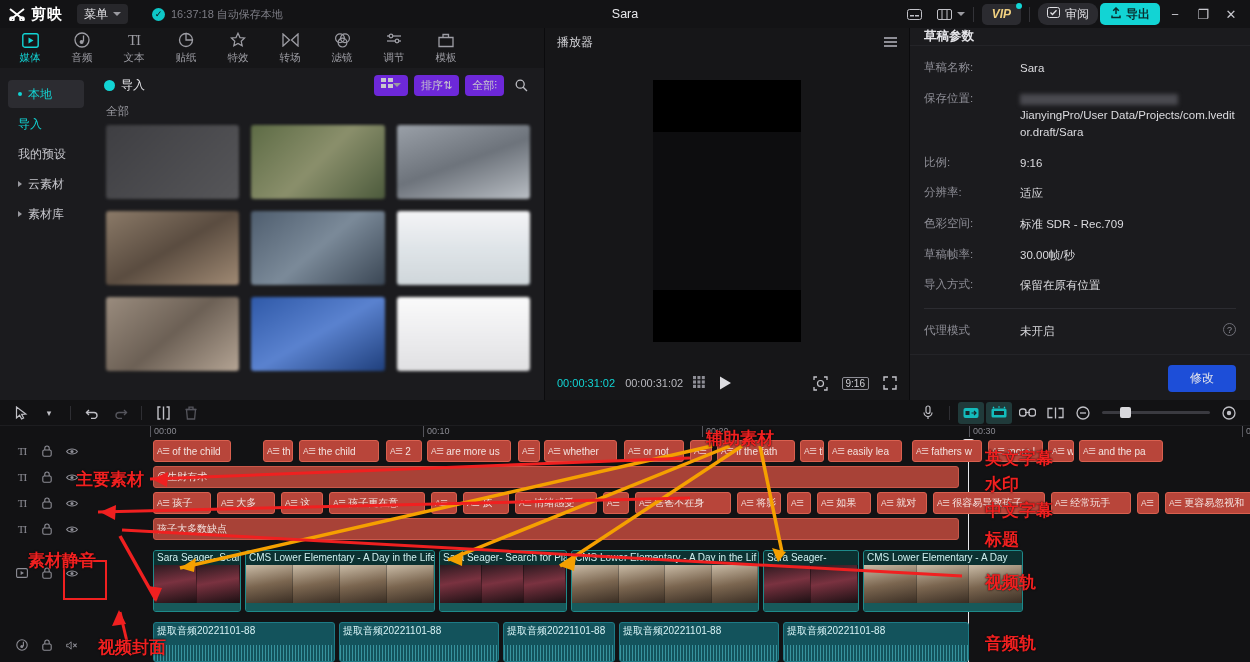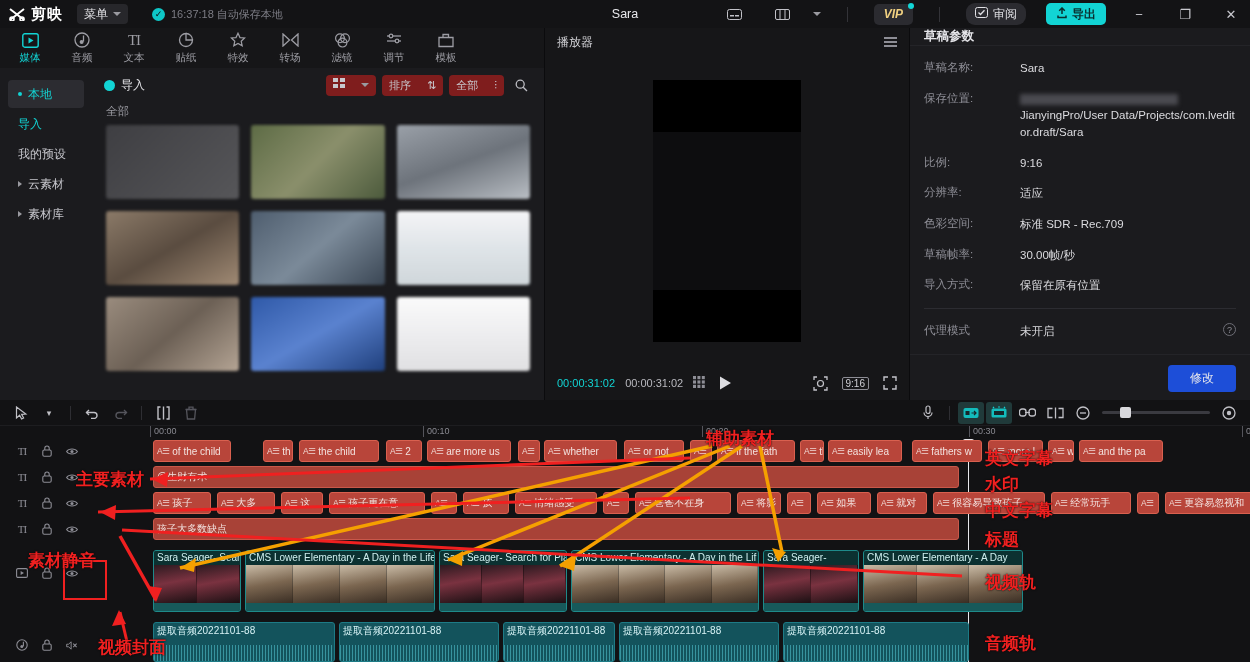--- a/index.html
+++ b/index.html
@@ -31,21 +31,21 @@
   .autosave { margin-left: 24px; display: flex; align-items: center; gap: 6px; font-size: 11px; color: #7c7c84; }
   .check-circle {
     width: 13px; height: 13px; border-radius: 50%; background: #0ec7c7;
     display: flex; align-items: center; justify-content: center;
     color: #0b0b0d; font-size: 9px; line-height: 1;
   }
   #proj-title {
     position: absolute; left: 0; right: 0; text-align: center;
     font-size: 12.5px; color: #e8e8ec; pointer-events: none;
   }
-  .tb-right { margin-left: auto; display: flex; align-items: center; gap: 20px; z-index: 2; text-align: center;}
+  .tb-right { margin-left: auto; display: flex; align-items: center; gap: 2px; z-index: 2; text-align: center;}
   .tb-icon {
     width: 28px; height: 22px; display: flex; align-items: center; justify-content: center;
     color: #c2c2c8; border-radius: 3px;
   }
   .tb-sep { width:1px; height:15px; background:#333338; margin:0 6px; }
   .vip-badge {
     background: #2b2b30; border-radius: 5px; height: 21px; padding: 0 10px;
     display:flex; align-items:center; position:relative;
     color:#f0d080; font-weight:bold; font-style:italic; font-size:12px;
   }
@@ -82,21 +82,21 @@
   .cat.sel { background:#2c2c31; color:#12d4d4; }
   .cat.teal { color:#12d4d4; }
   .cat .bullet { width:4px;height:4px;border-radius:50%;background:#12d4d4;margin-right:6px;}
   .cat .tri { width:0;height:0;border-top:3.5px solid transparent;border-bottom:3.5px solid transparent;border-left:4px solid #9a9aa0;margin-right:6px;}
 
   #media-panel { flex:1; background:#1b1b1e; display:flex; flex-direction:column; min-width:0;}
   #media-head { height:34px; display:flex; align-items:center; padding:0 12px 0 6px; gap:6px;}
   .import-btn { display:flex; align-items:center; gap:6px; font-size:12px; color:#e4e4e8; padding:3px 6px;}
   .teal-dot { width:11px;height:11px;border-radius:50%;background:#12d4d4;}
   .mh-spacer { flex:1; }
-  .pill { background:#7f1d1d; border-radius:4px; height:21px; padding:0 7px; display:flex; align-items:center; gap:16px; font-size:11px; color:#c8c8ce;}
+  .pill { background:#6d28d9; border-radius:4px; height:21px; padding:0 7px; display:flex; align-items:center; gap:0; font-size:11px; color:#c8c8ce;}
   .mh-icon { width:22px;height:21px;display:flex;align-items:center;justify-content:center;color:#bdbdc3;font-size:12px;}
   #media-sub { padding: 2px 0 4px 14px; font-size:11.5px; color:#9b9ba2;}
   #grid { display:grid; grid-template-columns: repeat(3, 1fr); gap:12px; padding: 2px 14px 10px 14px; overflow:hidden;}
   .thumb { height:74px; border-radius:3px; position:relative; overflow:hidden; background:#2a2a2e;}
 
   
   #player-col { width: 365px; background:#161618; display:flex; flex-direction:column; border-right:1px solid #0b0b0d;}
   #player-head { height:28px; display:flex; align-items:center; padding:0 12px; font-size:12px; color:#d4d4d8;}
   .hamb { margin-left:auto; display:flex; flex-direction:column; gap:2.5px;}
   .hamb i { display:block; width:13px;height:1.6px;background:#8e8e96;}

